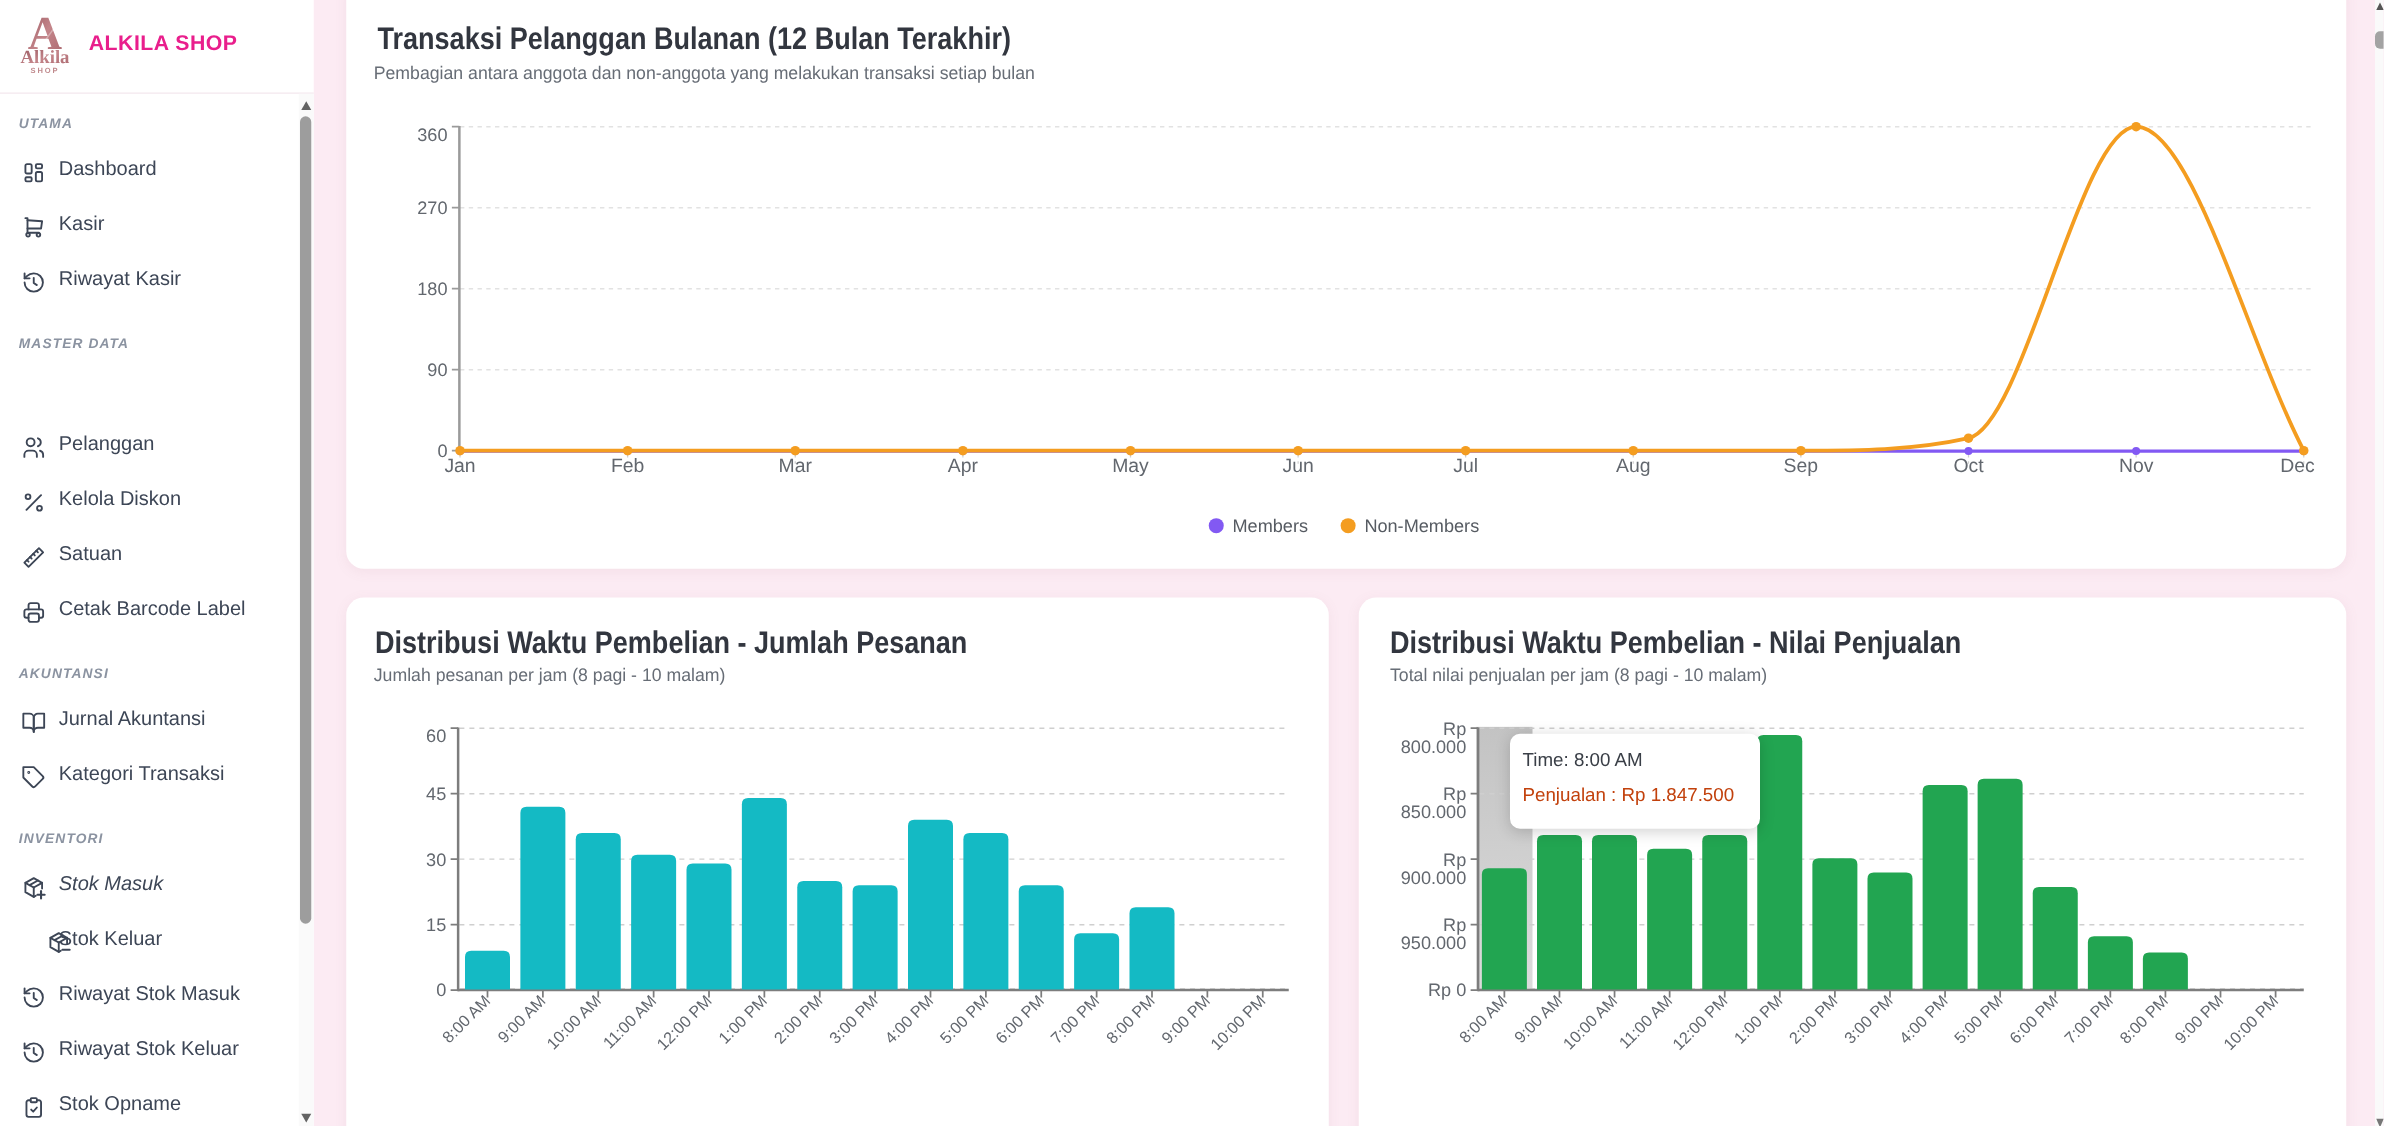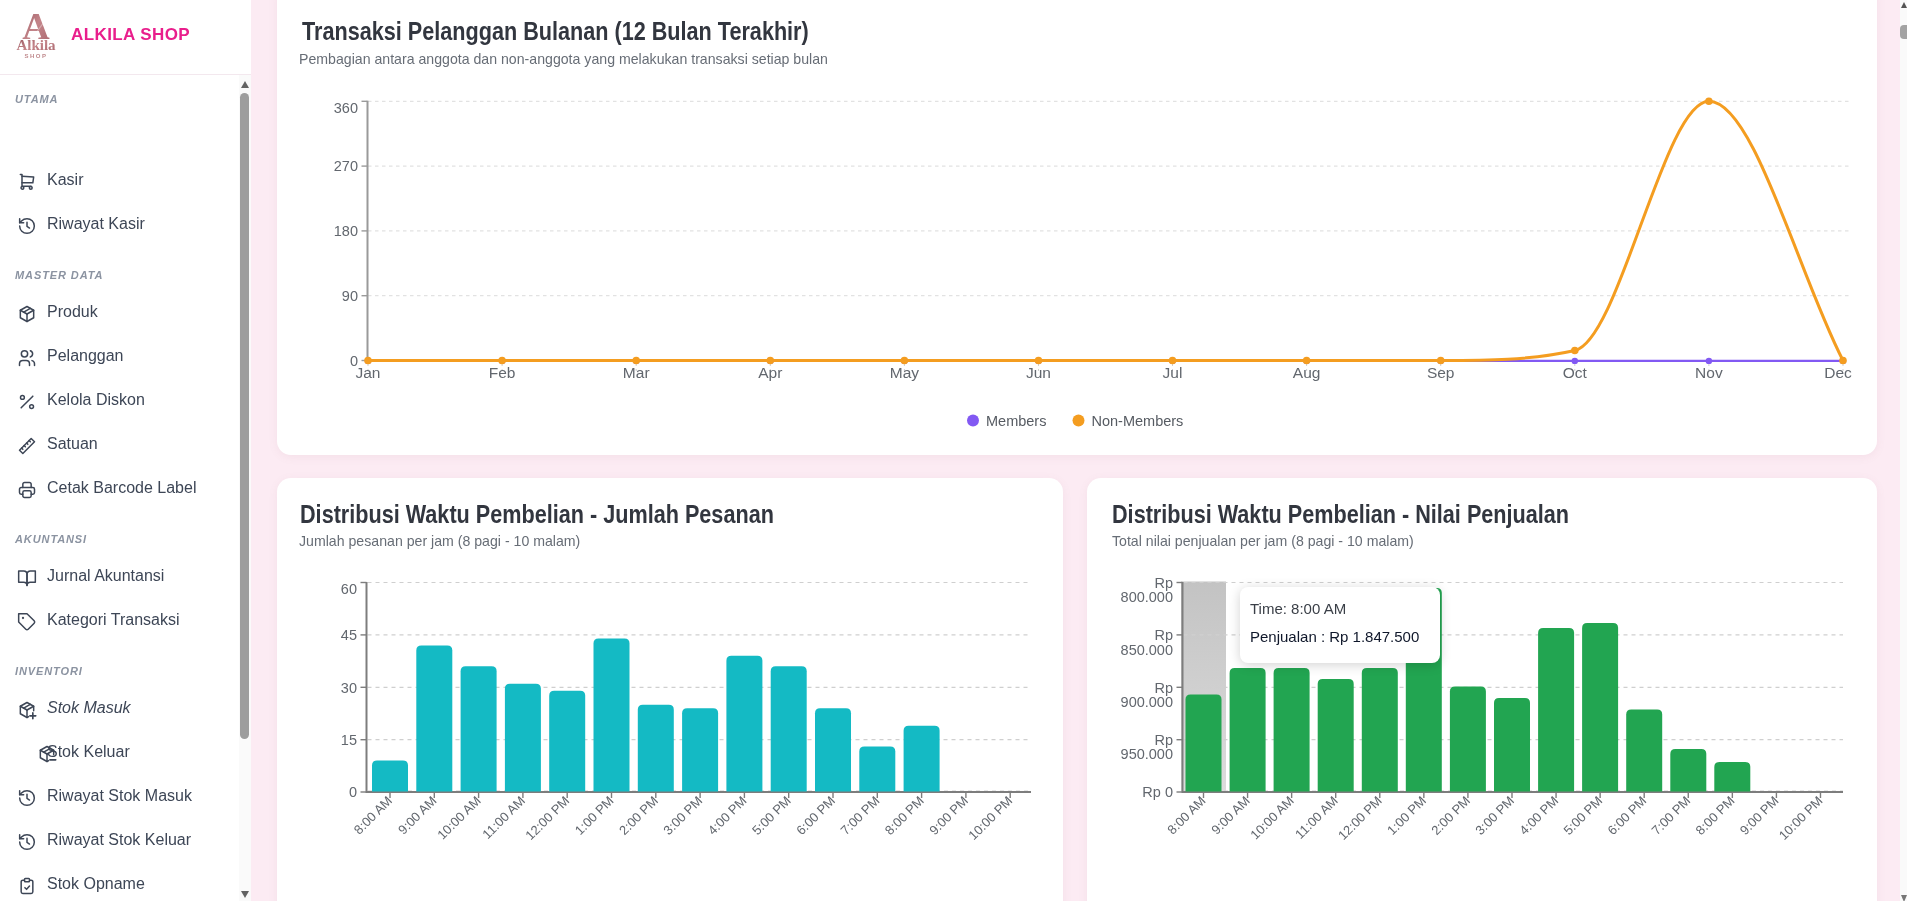--- a/index.html
+++ b/index.html
@@ -236,43 +236,54 @@
 <text transform="translate(1470.92,801.5) rotate(-45)" text-anchor="end" font-size="13" fill="#62676e">2:00 PM</text>
 <text transform="translate(1514.99,801.5) rotate(-45)" text-anchor="end" font-size="13" fill="#62676e">3:00 PM</text>
 <text transform="translate(1559.06,801.5) rotate(-45)" text-anchor="end" font-size="13" fill="#62676e">4:00 PM</text>
 <text transform="translate(1603.13,801.5) rotate(-45)" text-anchor="end" font-size="13" fill="#62676e">5:00 PM</text>
 <text transform="translate(1647.2,801.5) rotate(-45)" text-anchor="end" font-size="13" fill="#62676e">6:00 PM</text>
 <text transform="translate(1691.27,801.5) rotate(-45)" text-anchor="end" font-size="13" fill="#62676e">7:00 PM</text>
 <text transform="translate(1735.3400000000001,801.5) rotate(-45)" text-anchor="end" font-size="13" fill="#62676e">8:00 PM</text>
 <text transform="translate(1779.4099999999999,801.5) rotate(-45)" text-anchor="end" font-size="13" fill="#62676e">9:00 PM</text>
 <text transform="translate(1823.48,801.5) rotate(-45)" text-anchor="end" font-size="13" fill="#62676e">10:00 PM</text>
 </svg>
-<div id="tooltip" style="position:absolute; left:1208px; top:587px; width:200px; height:76px; background:#fff; border-radius:8px; box-shadow:0 2px 12px rgba(0,0,0,0.18); z-index:5;margin-left:32px;">
+<div id="tooltip" style="position:absolute; left:1208px; top:587px; width:200px; height:76px; background:#fff; border-radius:8px; box-shadow:0 2px 12px rgba(0,0,0,0.18); z-index:5;">
 <div style="position:absolute; left:10px; top:13px; font-size:15px; color:#3a3f47;">Time: 8:00 AM</div>
-<div style="position:absolute; left:10px; top:41px; font-size:15px; color:#0f172a;text-align:center;">Penjualan : Rp 1.847.500</div>
+<div style="position:absolute; left:10px; top:41px; font-size:15px; color:#c2410c;text-align:center;">Penjualan : Rp 1.847.500</div>
 </div>
 
 <div id="sidebar">
 <div id="logo-row">
 <svg id="logo-svg" viewBox="0 0 44 52" style="left:15px; top:9px; width:44px; height:52px;">
 <defs>
           <linearGradient id="rose" x1="0" y1="0" x2="1" y2="1">
 <stop offset="0" stop-color="#96565e"></stop>
             <stop offset="0.5" stop-color="#c4858a"></stop>
             <stop offset="1" stop-color="#a9666d"></stop>
 </linearGradient>
         </defs>
 <text x="21" y="30" text-anchor="middle" font-family="Liberation Serif, serif" font-size="38" font-weight="bold" fill="url(#rose)">A</text>
 <text x="21" y="30" text-anchor="middle" font-family="Liberation Serif, serif" font-size="22" font-weight="bold" fill="#fff" opacity="0.35" transform="translate(5,-6)">⁄</text>
 <text x="21" y="41" text-anchor="middle" font-family="Liberation Serif, serif" font-size="15" font-weight="bold" fill="url(#rose)">Alkila</text>
 <text x="21" y="49" text-anchor="middle" font-family="Liberation Sans, sans-serif" font-size="6" font-weight="bold" letter-spacing="1.5" fill="#c08a8d">SHOP</text>
 </svg>
 <div id="brand">ALKILA SHOP</div>
 </div>
 <div class="sechead" style="top:93px;">UTAMA</div>
+<div class="navitem" style="top:116px;">
+      <span class="ic">
+        <svg viewBox="0 0 24 24" fill="none" stroke="#3d4656" stroke-width="1.8" stroke-linecap="round" stroke-linejoin="round">
+          <rect x="4" y="4" width="6" height="9" rx="1.5"></rect>
+          <rect x="4" y="16.5" width="6" height="4" rx="1.2"></rect>
+          <rect x="14" y="4" width="6" height="4" rx="1.2"></rect>
+          <rect x="14" y="11.5" width="6" height="9" rx="1.5"></rect>
+        </svg>
+      </span>
+      <span class="tx">Dashboard</span>
+    </div>
 <div class="navitem" style="top:160px;">
       <span class="ic">
         <svg viewBox="0 0 24 24" fill="none" stroke="#3d4656" stroke-width="1.8" stroke-linecap="round" stroke-linejoin="round">
           <circle cx="6.5" cy="19" r="1.7"></circle>
           <circle cx="16.5" cy="19" r="1.7"></circle>
           <path d="M17 17h-11v-14h-2"></path>
           <path d="M6 5l14 1l-1 7h-13"></path>
         </svg>
       </span>
       <span class="tx">Kasir</span>
@@ -281,32 +292,20 @@
       <span class="ic">
         <svg viewBox="0 0 24 24" fill="none" stroke="#3d4656" stroke-width="1.8" stroke-linecap="round" stroke-linejoin="round">
           <path d="M3.2 12a8.8 8.8 0 1 0 8.8-8.8a9.5 9.5 0 0 0-6.6 2.7L3.2 8"></path>
           <path d="M3.2 3.2v4.8h4.8"></path>
           <path d="M12 7.5v5l3 2"></path>
         </svg>
       </span>
       <span class="tx">Riwayat Kasir</span>
     </div>
 <div class="sechead" style="top:269px;">MASTER DATA</div>
-<div class="navitem" style="top:292px;">
-      <span class="ic">
-        <svg viewBox="0 0 24 24" fill="none" stroke="#3d4656" stroke-width="1.8" stroke-linecap="round" stroke-linejoin="round">
-          <path d="M12 3l8 4.5v9l-8 4.5l-8-4.5v-9z"></path>
-          <path d="M12 12l8-4.5"></path>
-          <path d="M12 12v9"></path>
-          <path d="M12 12l-8-4.5"></path>
-          <path d="M16 5.25l-8 4.5"></path>
-        </svg>
-      </span>
-      <span class="tx">Produk</span>
-    </div>
 <div class="navitem" style="top:380px;">
       <span class="ic">
         <svg viewBox="0 0 24 24" fill="none" stroke="#3d4656" stroke-width="1.8" stroke-linecap="round" stroke-linejoin="round">
           <circle cx="6.5" cy="6.5" r="2.3"></circle>
           <circle cx="17.5" cy="17.5" r="2.3"></circle>
           <line x1="5" y1="19" x2="19" y2="5"></line>
         </svg>
       </span>
       <span class="tx">Kelola Diskon</span>
     </div>

